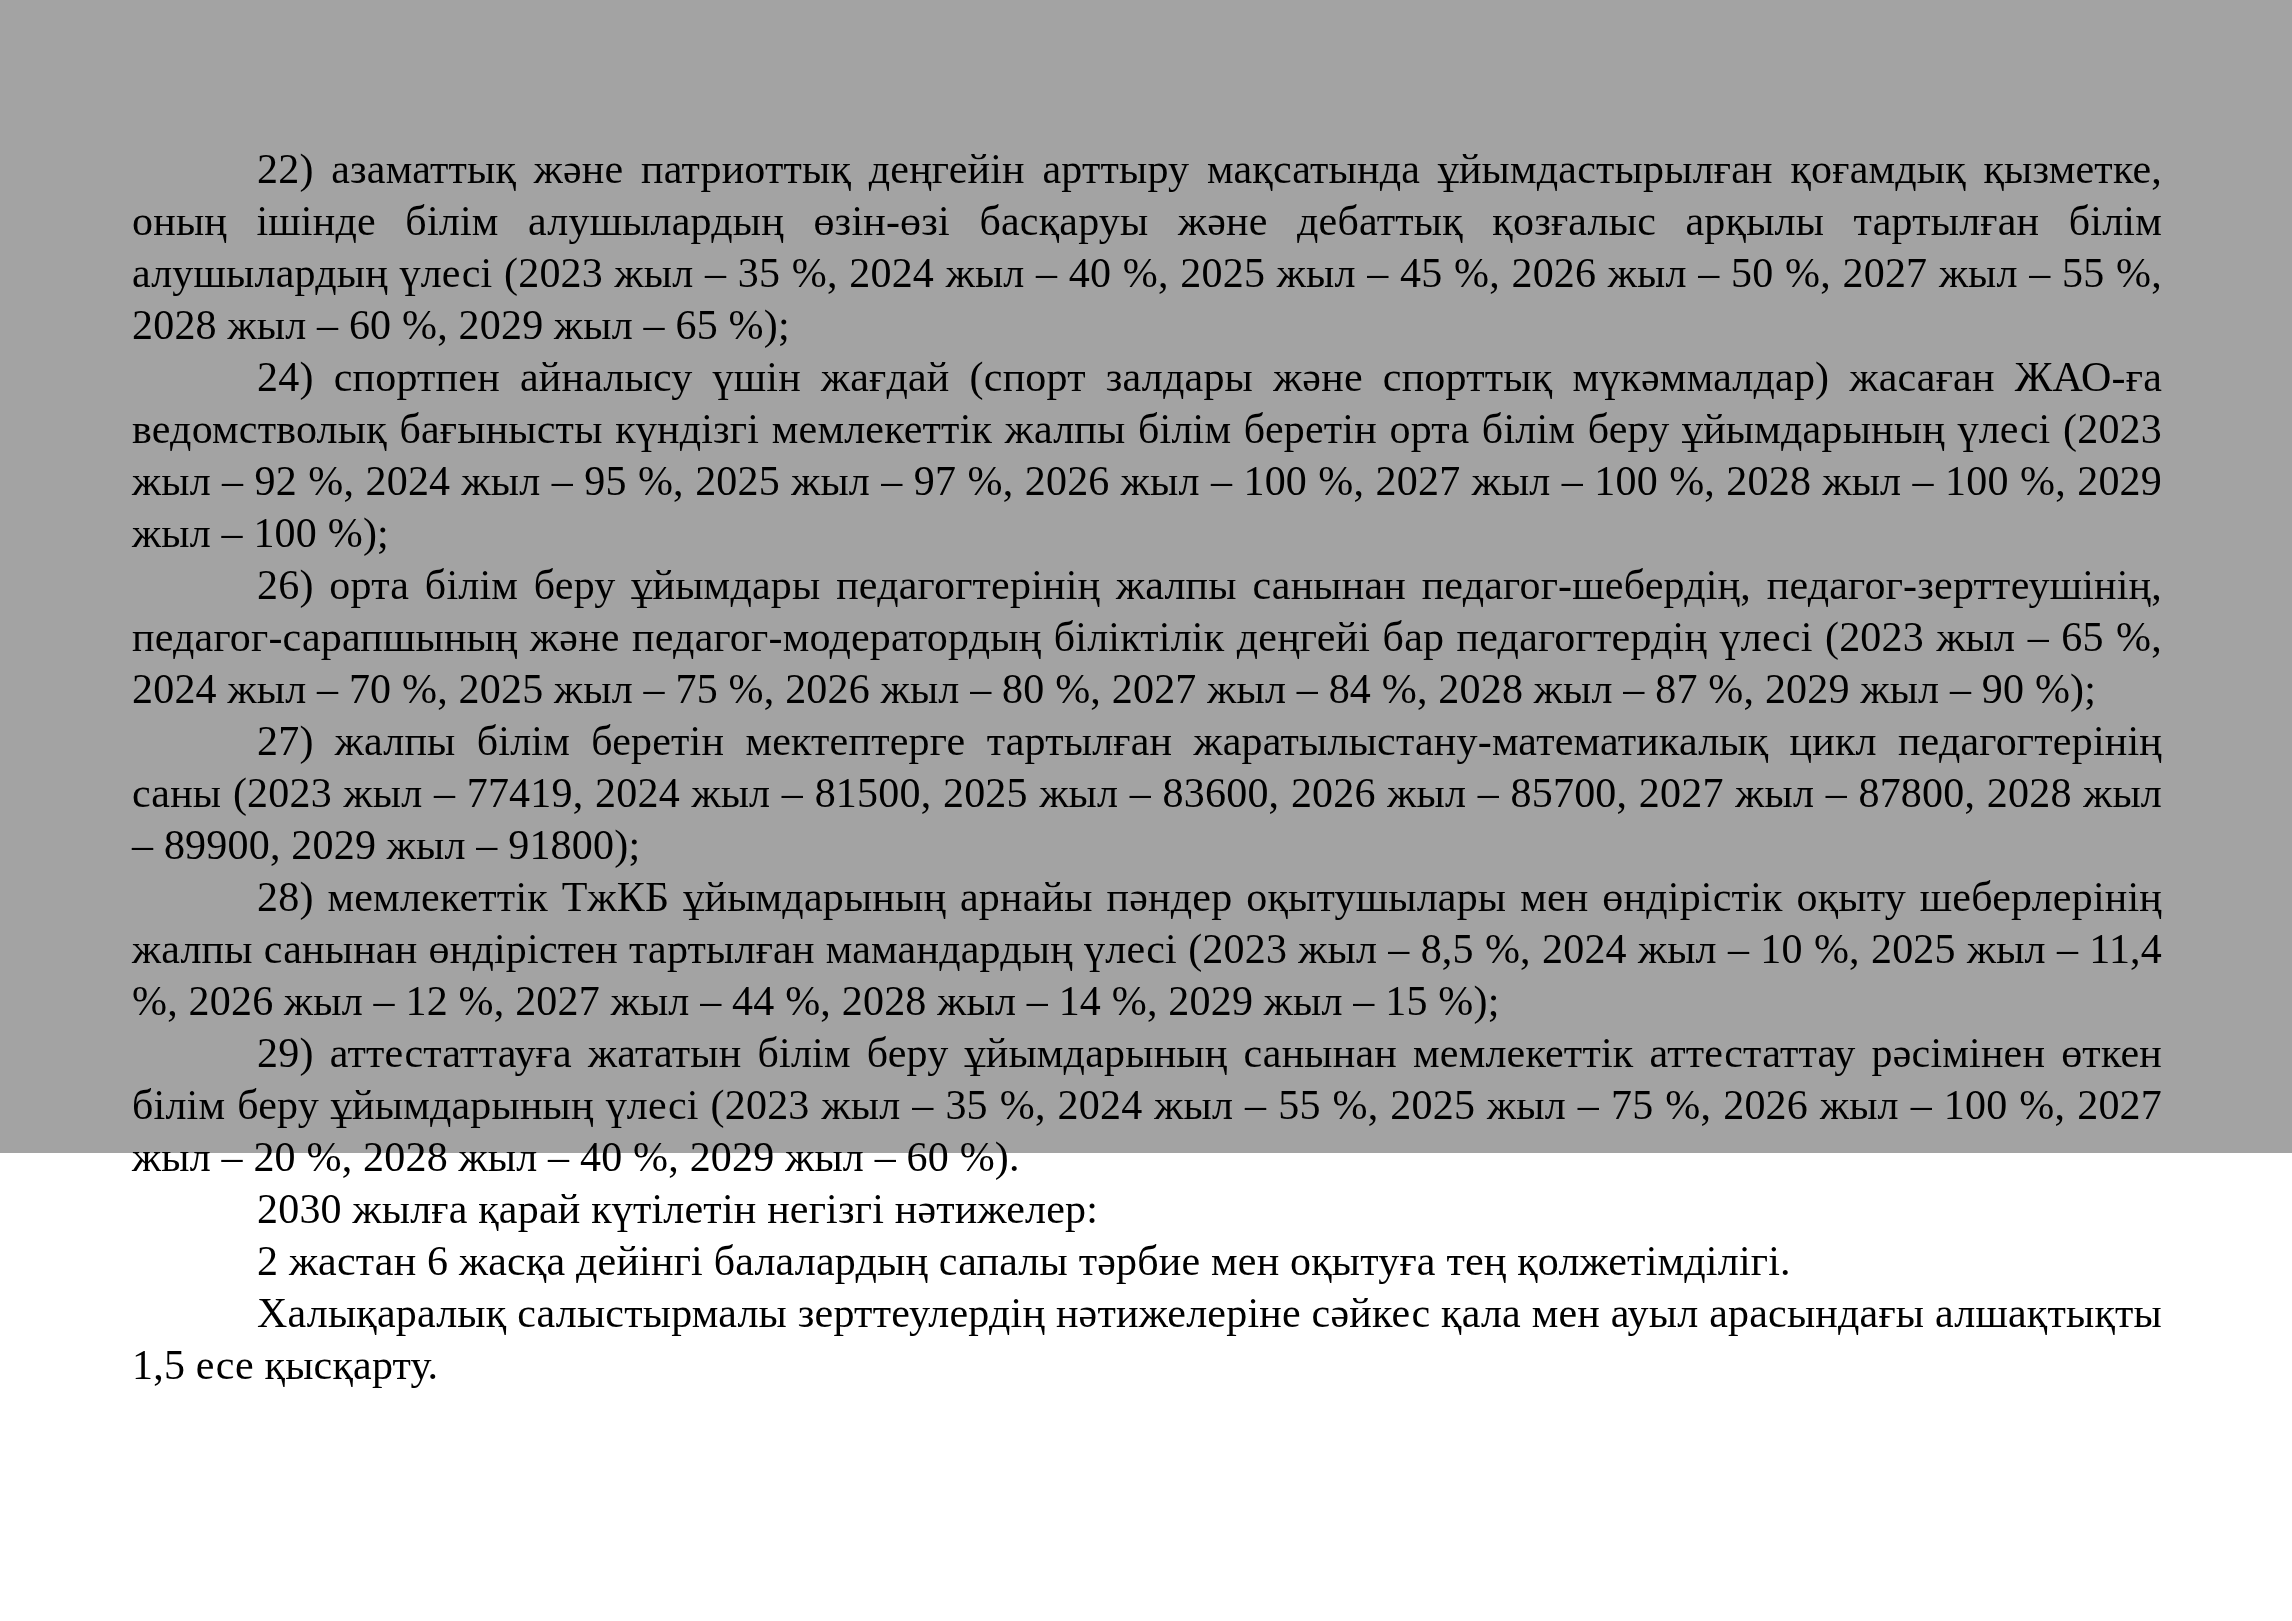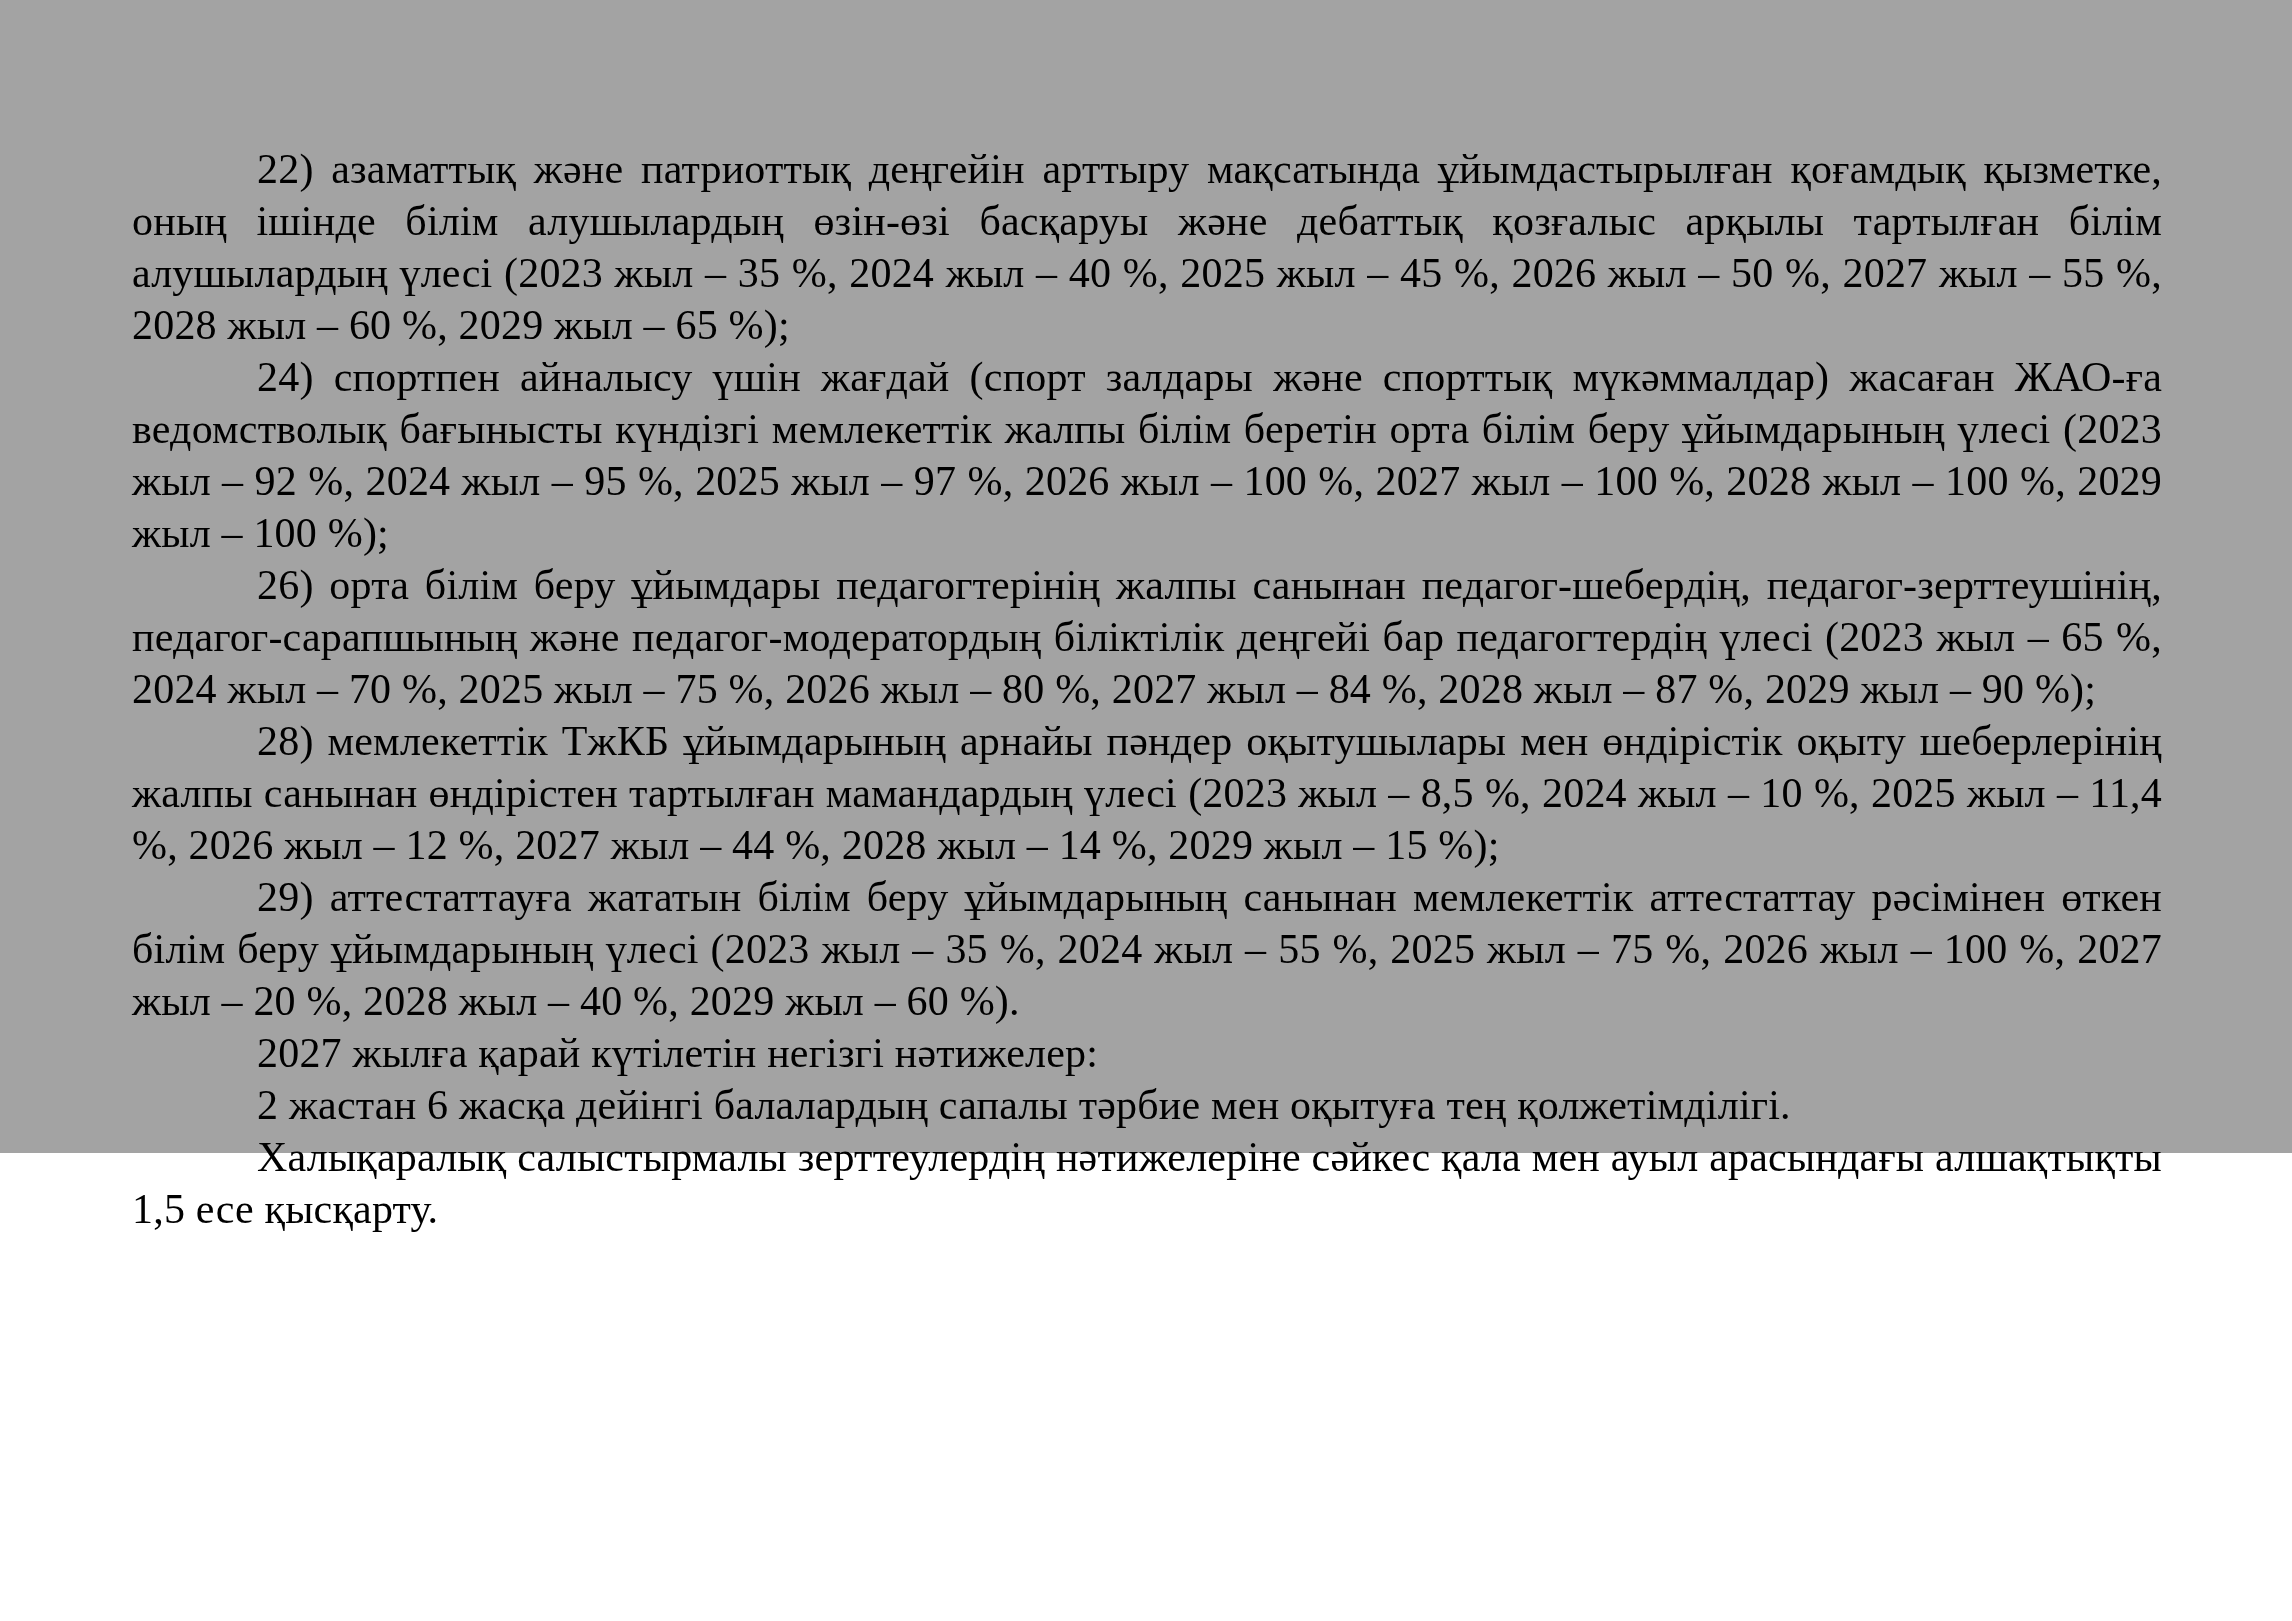--- a/index.html
+++ b/index.html
@@ -39,20 +39,21 @@
   }
 </style>
 </head>
 <body>
 
 <div class="page">
   <div class="page-text">
     <p>22) азаматтық және патриоттық деңгейін арттыру мақсатында ұйымдастырылған қоғамдық қызметке, оның ішінде білім алушылардың өзін-өзі басқаруы және дебаттық қозғалыс арқылы тартылған білім алушылардың үлесі (2023 жыл – 35 %, 2024 жыл – 40 %, 2025 жыл – 45 %, 2026 жыл – 50 %, 2027 жыл – 55 %, 2028 жыл – 60 %, 2029 жыл – 65 %);</p>
     <p>24) спортпен айналысу үшін жағдай (спорт залдары және спорттық мүкәммалдар) жасаған ЖАО-ға ведомстволық бағынысты күндізгі мемлекеттік жалпы білім беретін орта білім беру ұйымдарының үлесі (2023 жыл – 92 %, 2024 жыл – 95 %, 2025 жыл – 97 %, 2026 жыл – 100 %, 2027 жыл – 100 %, 2028 жыл – 100 %, 2029 жыл – 100 %);</p>
     <p>26) орта білім беру ұйымдары педагогтерінің жалпы санынан педагог-шебердің, педагог-зерттеушінің, педагог-сарапшының және педагог-модератордың біліктілік деңгейі бар педагогтердің үлесі (2023 жыл – 65 %, 2024 жыл – 70 %, 2025 жыл – 75 %, 2026 жыл – 80 %, 2027 жыл – 84 %, 2028 жыл – 87 %, 2029 жыл – 90 %);</p>
+    <p>27) жалпы білім беретін мектептерге тартылған жаратылыстану-математикалық цикл педагогтерінің саны (2023 жыл – 77419, 2024 жыл – 81500, 2025 жыл – 83600, 2026 жыл – 85700, 2027 жыл – 87800, 2028 жыл – 89900, 2029 жыл – 91800);</p>
     <p>28) мемлекеттік ТжКБ ұйымдарының арнайы пәндер оқытушылары мен өндірістік оқыту шеберлерінің жалпы санынан өндірістен тартылған мамандардың үлесі (2023 жыл – 8,5 %, 2024 жыл – 10 %, 2025 жыл – 11,4 %, 2026 жыл – 12 %, 2027 жыл – 44 %, 2028 жыл – 14 %, 2029 жыл – 15 %);</p>
     <p>29) аттестаттауға жататын білім беру ұйымдарының санынан мемлекеттік аттестаттау рәсімінен өткен білім беру ұйымдарының үлесі (2023 жыл – 35 %, 2024 жыл – 55 %, 2025 жыл – 75 %, 2026 жыл – 100 %, 2027 жыл – 20 %, 2028 жыл – 40 %, 2029 жыл – 60 %).</p>
-    <p>2027 жылға қарай күтілетін негізгі нәтижелер:</p>
+    <p>2030 жылға қарай күтілетін негізгі нәтижелер:</p>
     <p>2 жастан 6 жасқа дейінгі балалардың сапалы тәрбие мен оқытуға тең қолжетімділігі.</p>
     <p>Халықаралық салыстырмалы зерттеулердің нәтижелеріне сәйкес қала мен ауыл арасындағы алшақтықты 1,5 есе қысқарту.</p>
   </div>
 </div>
 
 
 </body></html>

